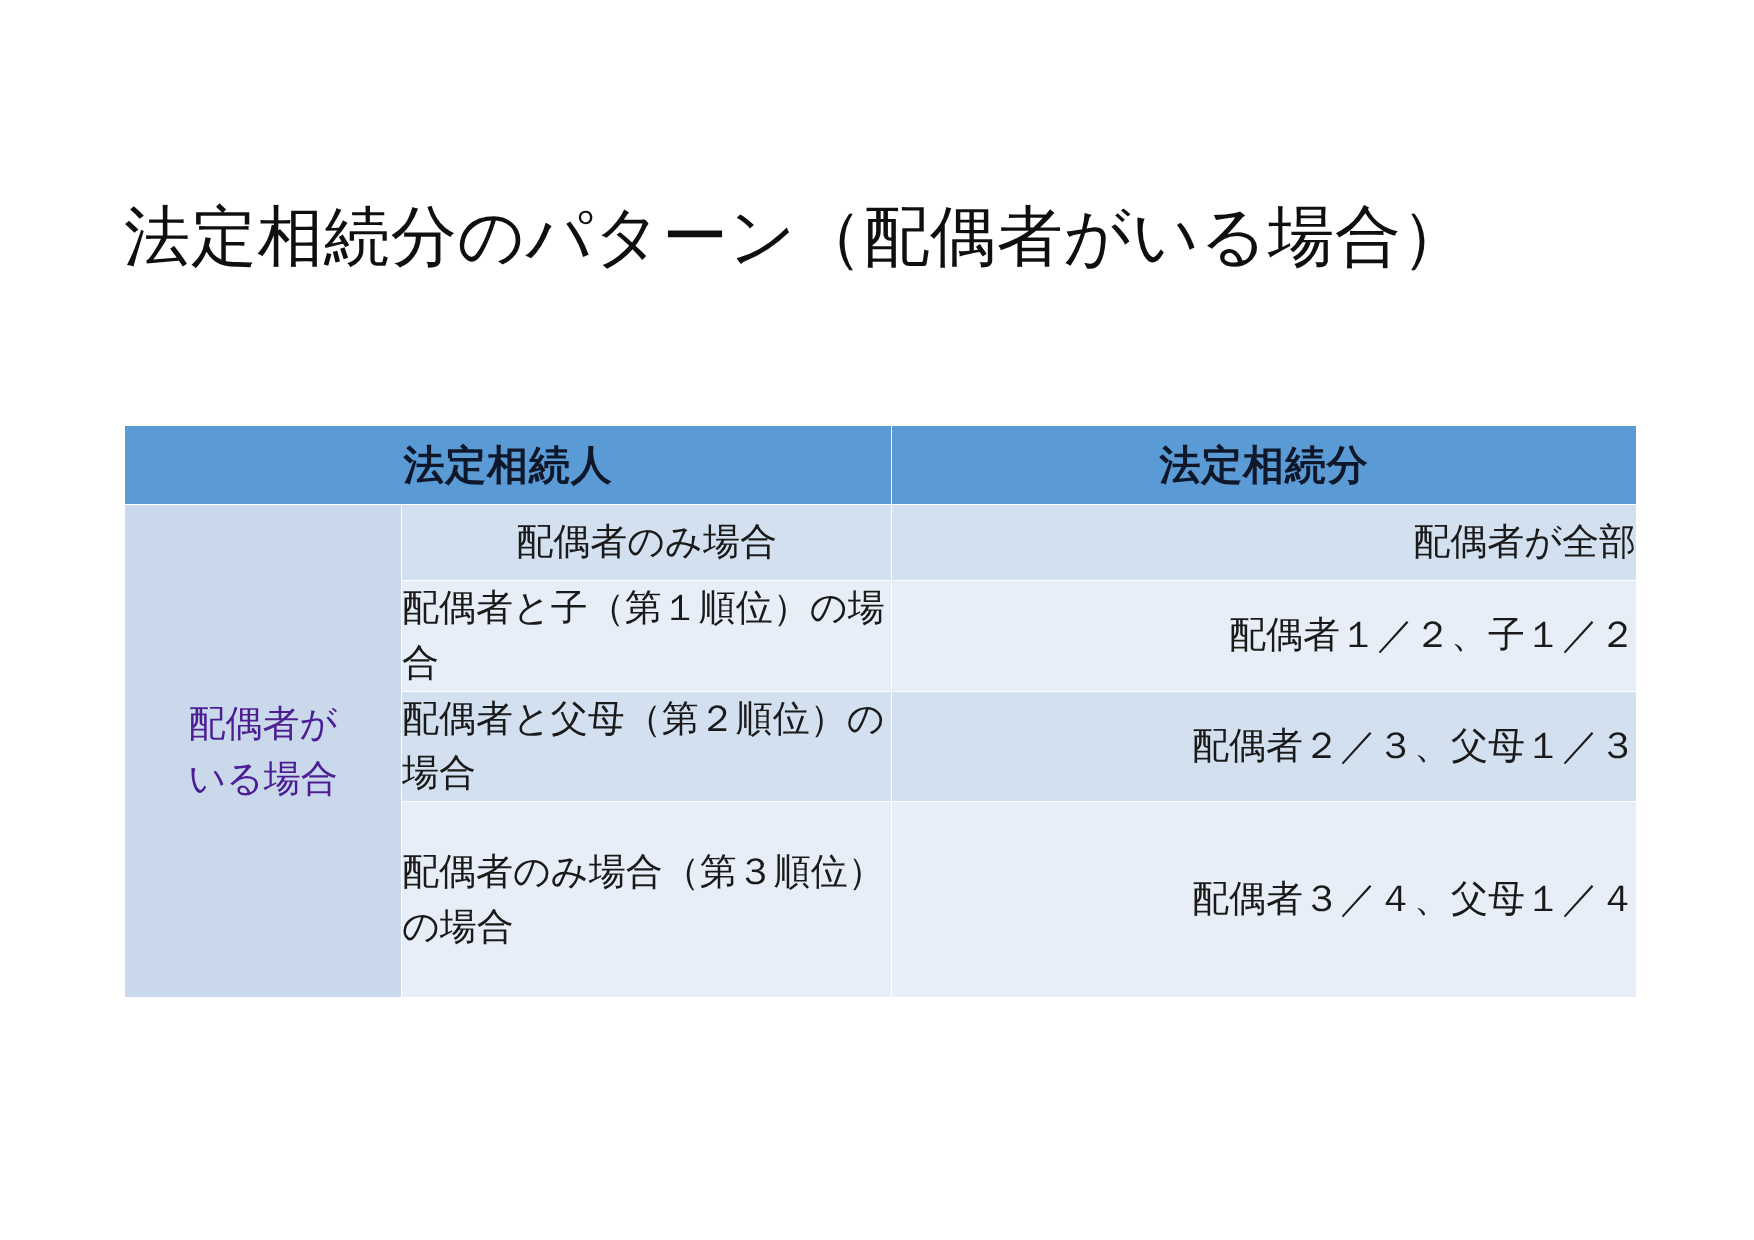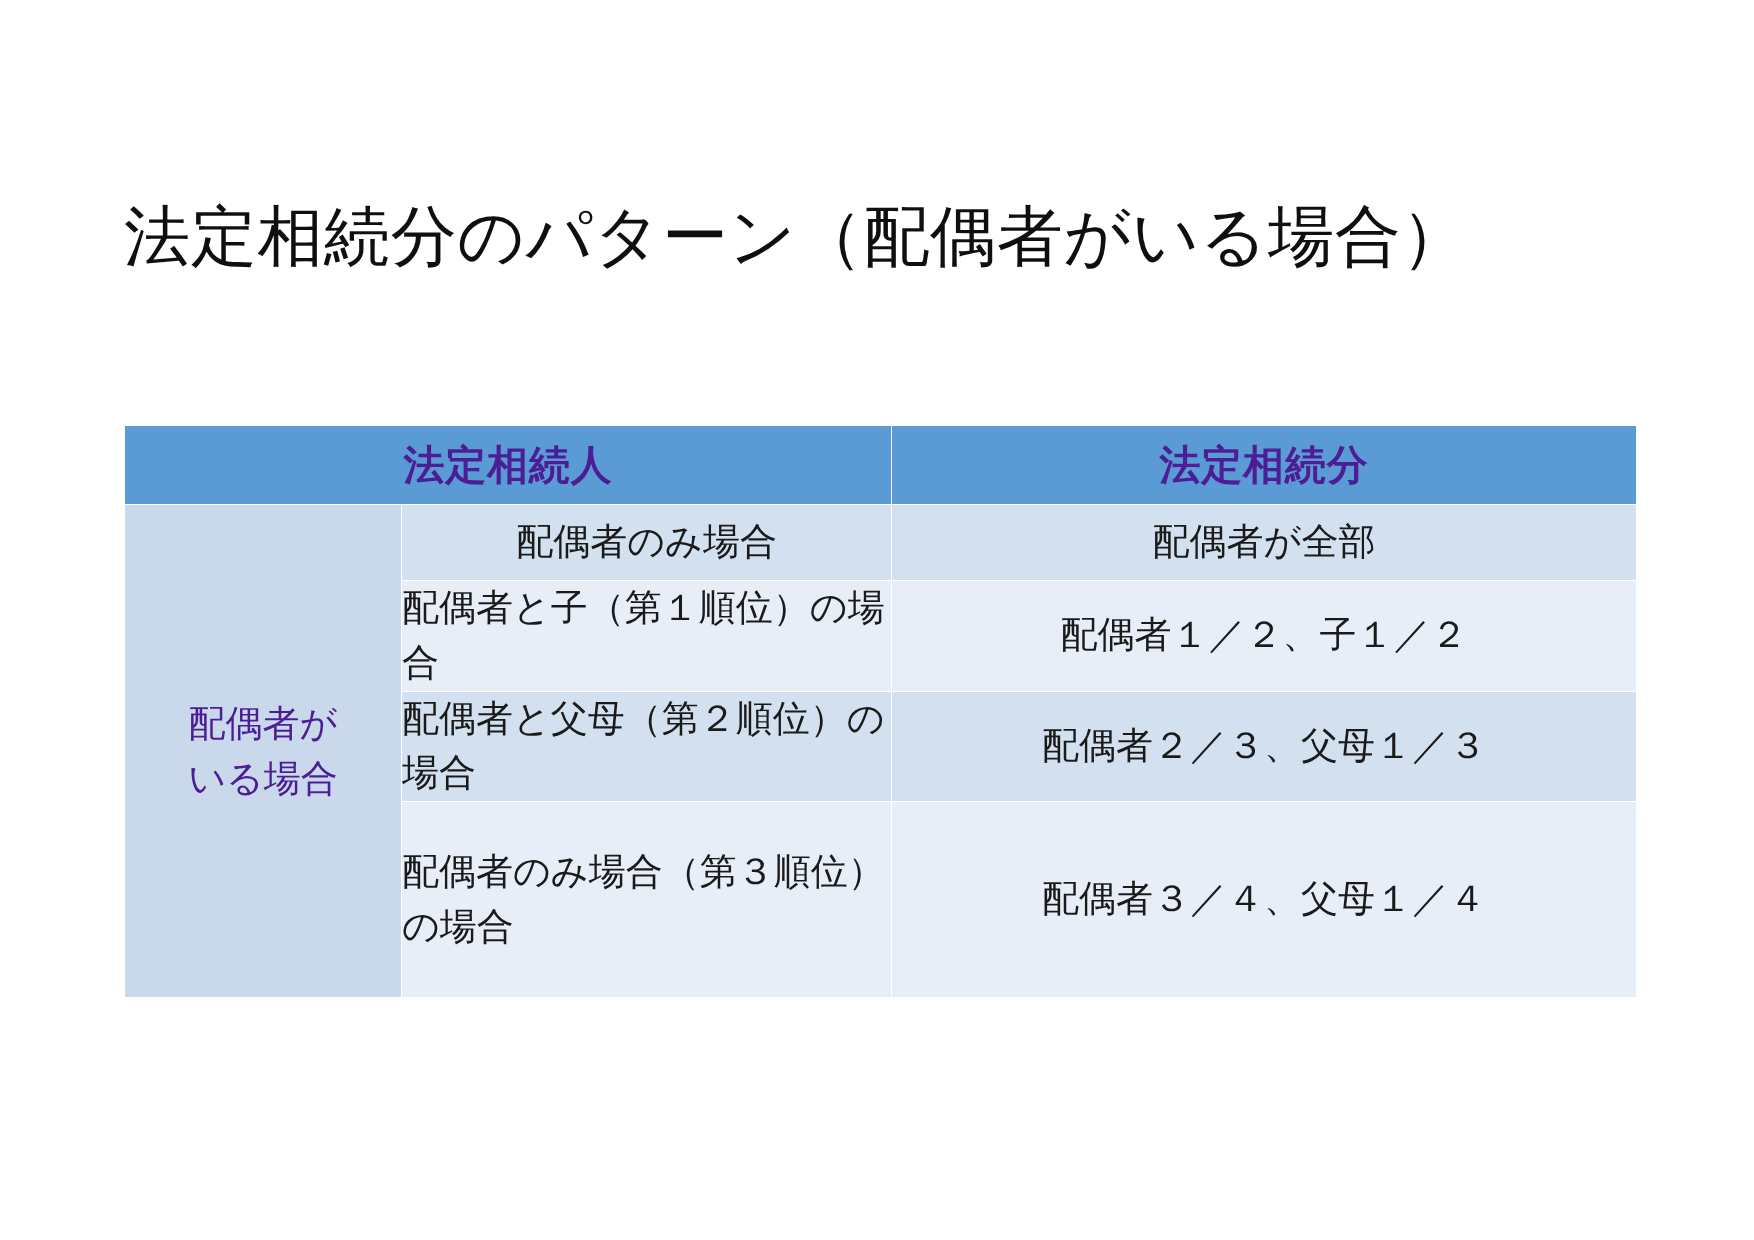--- a/index.html
+++ b/index.html
@@ -48,21 +48,21 @@
     border: 1px solid #ffffff;
     padding: 0;
     vertical-align: middle;
   }
   .col-a { width: 277px; }
   .col-b { width: 490px; }
   .col-c { width: 745px; }
 
   thead th {
     background: #5b9bd5;
-    color: #4c1d95;
+    color: #0f172a;
     font-size: 41px;
     font-weight: bold;
     text-align: center;
     height: 78px;
     letter-spacing: 0.02em;
     font-family: "Liberation Sans", "DejaVu Sans", sans-serif;
   }
   .cat-cell {
     background: #c9d8ea;
     text-align: center;
@@ -83,21 +83,21 @@
     color: #1a1a1a;
     padding: 14px 22px;
   }
   td.heir-cell {
     text-align: left;
   }
   td.heir-cell.centered {
     text-align: center;
   }
   td.share-cell {
-    text-align: center;
+    text-align: right;
   }
   .r1 { height: 76px; }
   .r2 { height: 96px; }
   .r3 { height: 97px; }
   .r4 { height: 196px; }
   .indent-hang {
     display: block;
     text-indent: 0;
   }
 </style>

